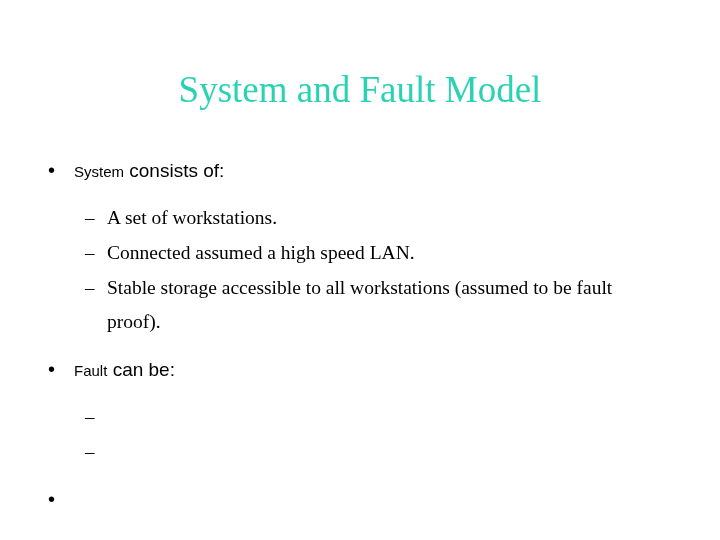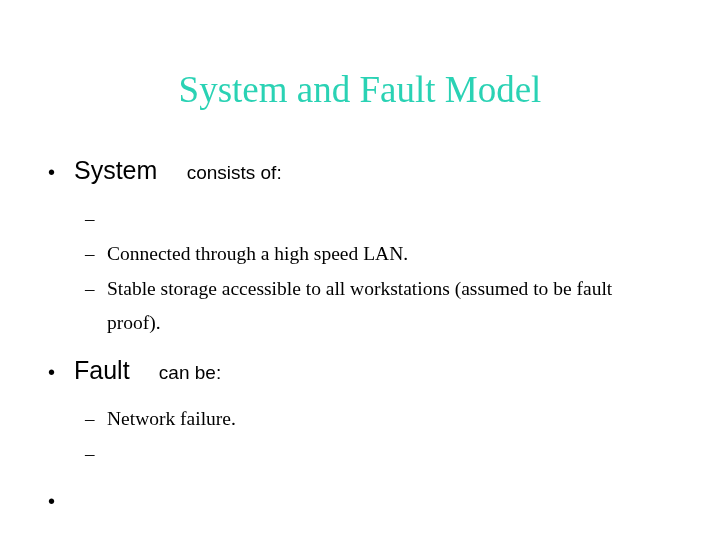--- a/index.html
+++ b/index.html
@@ -51,25 +51,24 @@
     font-size: 20px;
     line-height: 30px;
     color: #000000;
   }
   .lvl1 .text {
     font-family: "Liberation Sans", sans-serif;
     font-size: 22px;
     line-height: 30px;
   }
   .lvl1 .text .kw {
-    font-size: 25px;
+    font-size: 15px;
   }
   .lvl1 .text .rest {
     font-size: 19px;
-    margin-left: 24px;
   }
   .lvl2 {
     display: flex;
     align-items: baseline;
     margin: 0 0 1px 0;
     padding-left: 37px;
   }
   .lvl2 .dash {
     width: 22px;
     flex: 0 0 22px;
@@ -98,43 +97,43 @@
     <div class="lvl1">
       <span class="bullet">•</span>
       <span class="text">
         <span class="kw">System</span><span class="rest"> consists of:</span>
       </span>
     </div>
     <div class="gap-lvl"></div>
 
     <div class="lvl2">
       <span class="dash">–</span>
+      <span class="text">A set of workstations.</span>
     </div>
     <div class="lvl2">
       <span class="dash">–</span>
-      <span class="text">Connected through a high speed LAN.</span>
+      <span class="text">Connected assumed a high speed LAN.</span>
     </div>
     <div class="lvl2">
       <span class="dash">–</span>
       <span class="text">Stable storage accessible to all workstations (assumed to be fault proof).</span>
     </div>
 
     <div class="gap-med"></div>
 
     <div class="lvl1">
       <span class="bullet">•</span>
       <span class="text">
         <span class="kw">Fault</span><span class="rest"> can be:</span>
       </span>
     </div>
     <div class="gap-lvl"></div>
 
     <div class="lvl2">
       <span class="dash">–</span>
-      <span class="text">Network failure.</span>
     </div>
     <div class="lvl2">
       <span class="dash">–</span>
     </div>
 
     <div class="gap-med"></div>
 
     <div class="lvl1">
       <span class="bullet">•</span>
     </div>

